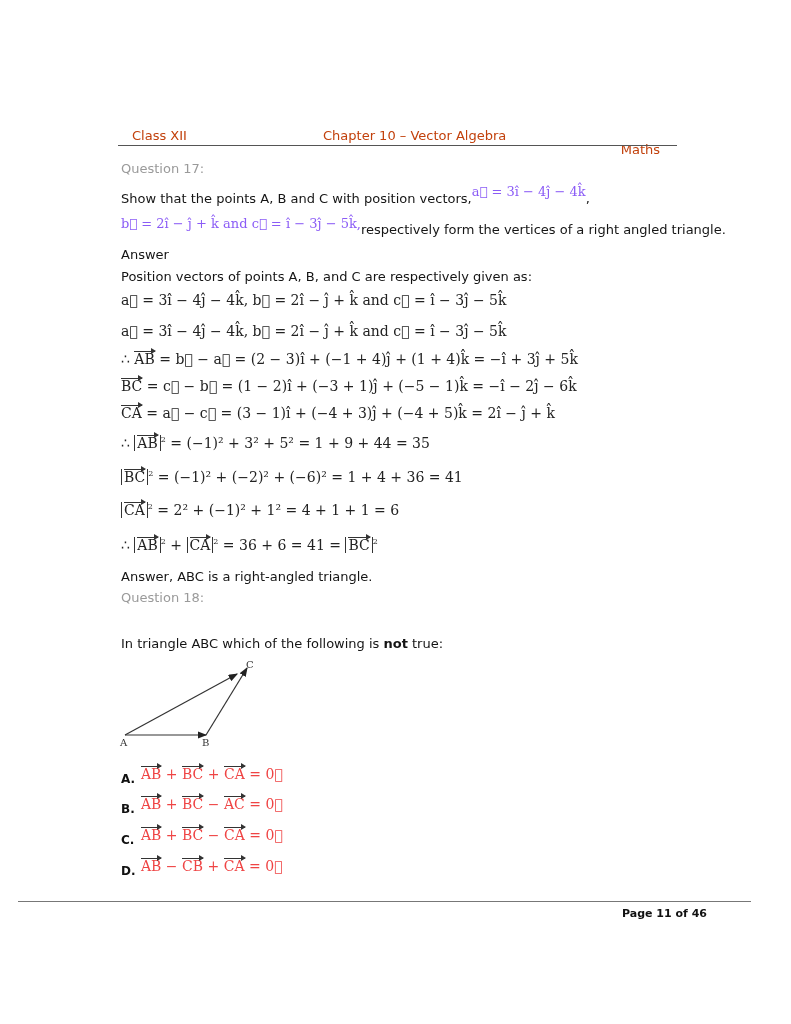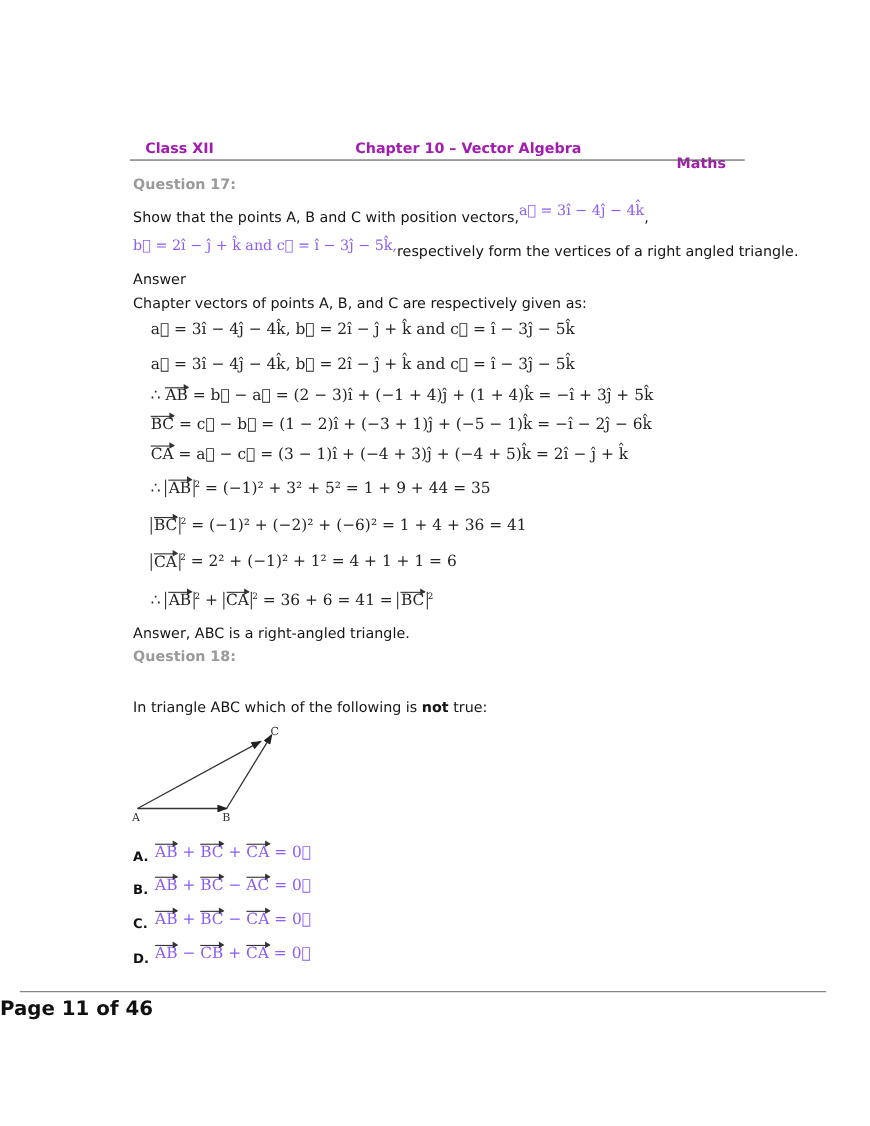--- a/index.html
+++ b/index.html
@@ -1,45 +1,45 @@
 <!DOCTYPE html>
 <html><head>
 <meta charset="utf-8">
 <style>
   html, body { margin: 0; padding: 0; background: #ffffff; }
   body { width: 791px; height: 1024px; position: relative; overflow: hidden;
          font-family: "DejaVu Sans", sans-serif; color: #111; }
   .header { position: absolute; left: 118px; top: 128px; width: 560px; height: 18px;
-            font-size: 13px; color: #a21caf; font-weight: bold; }
+            font-size: 13px; color: #c2410c; }
   .header .left { position: absolute; left: 14px; top: 0; }
   .header .center { position: absolute; left: 205px; top: 0; }
   .header .right { position: absolute; right: 18px; top: 0; margin-top: 14px; }
   .header-rule { position: absolute; left: 118px; top: 145px; width: 559px; height: 0;
                  border-top: 1.5px solid #555; }
-  .qtitle { position: absolute; left: 121px; font-size: 13px; font-weight: bold; color: #9a9a9a; }
+  .qtitle { position: absolute; left: 121px; font-size: 13px; font-weight: normal; color: #9a9a9a; }
   .text { position: absolute; left: 121px; font-size: 13px; color: #151515; white-space: nowrap; }
-  .math { position: absolute; left: 137px; font-family: "DejaVu Serif", serif; font-size: 14px;
+  .math { position: absolute; left: 121px; font-family: "DejaVu Serif", serif; font-size: 14px;
           color: #222; white-space: nowrap; }
   .inline-math { font-family: "DejaVu Serif", serif; font-size: 13px; color: #8b5cf6; }
   .vec { position: relative; display: inline-block; }
   .vec::before { content: ""; position: absolute; left: 0; right: 0; top: 0px;
                  border-top: 1px solid #333; }
   .vec::after { content: ""; position: absolute; right: -1px; top: -3px;
                 border-left: 5px solid #333; border-top: 3px solid transparent;
                 border-bottom: 3px solid transparent; }
   .abs { border-left: 1px solid #333; border-right: 1px solid #333; padding: 0 2px; }
   sup { font-size: 8px; }
   .opt { position: absolute; left: 121px; height: 22px; white-space: nowrap; }
   .opt .letter { display: inline-block; width: 20px; font-family: "DejaVu Sans", sans-serif;
                  font-weight: bold; font-size: 12px; vertical-align: -4px; }
-  .opt .expr { font-family: "DejaVu Serif", serif; font-size: 14px; color: #8b5cf6; }
+  .opt .expr { font-family: "DejaVu Serif", serif; font-size: 14px; color: #ef4444; }
   .footer-rule { position: absolute; left: 18px; top: 901px; width: 733px; height: 0;
                  border-top: 1.5px solid #777; }
-  .footer { position: absolute; left: 0; width: 707px; top: 907px; text-align: left;
-            font-size: 18px; font-weight: bold; color: #111; }
+  .footer { position: absolute; left: 0; width: 707px; top: 907px; text-align: right;
+            font-size: 11px; font-weight: bold; color: #111; }
   svg text { font-family: "DejaVu Serif", serif; }
 </style>
 </head>
 <body>
 
 <div class="header">
   <span class="left">Class XII</span>
   <span class="center">Chapter 10 – Vector Algebra</span>
   <span class="right">Maths</span>
 </div>
@@ -48,21 +48,21 @@
 <div class="qtitle" style="top:161px">Question 17:</div>
 
 <div class="text" style="top:191px">
   <span>Show that the points A, B and C with position vectors,</span><span class="inline-math" style="position:relative; top:-7px">a⃗ = 3î − 4ĵ − 4k̂</span><span>,</span>
 </div>
 <div class="text" style="top:222px">
   <span class="inline-math" style="position:relative; top:-6px">b⃗ = 2î − ĵ + k̂ and c⃗ = î − 3ĵ − 5k̂,</span><span>respectively form the vertices of a right angled triangle.</span>
 </div>
 
 <div class="text" style="top:247px">Answer</div>
-<div class="text" style="top:269px">Chapter vectors of points A, B, and C are respectively given as:</div>
+<div class="text" style="top:269px">Position vectors of points A, B, and C are respectively given as:</div>
 
 <div class="math" style="top:292px">a⃗ = 3î − 4ĵ − 4k̂,  b⃗ = 2î − ĵ + k̂ and c⃗ = î − 3ĵ − 5k̂</div>
 <div class="math" style="top:323px">a⃗ = 3î − 4ĵ − 4k̂,  b⃗ = 2î − ĵ + k̂ and c⃗ = î − 3ĵ − 5k̂</div>
 
 <div class="math" style="top:351px">
   <span>∴ </span><span class="vec">AB</span><span> = b⃗ − a⃗ = (2 − 3)î + (−1 + 4)ĵ + (1 + 4)k̂ = −î + 3ĵ + 5k̂</span>
 </div>
 <div class="math" style="top:378px">
   <span class="vec">BC</span><span> = c⃗ − b⃗ = (1 − 2)î + (−3 + 1)ĵ + (−5 − 1)k̂ = −î − 2ĵ − 6k̂</span>
 </div>

